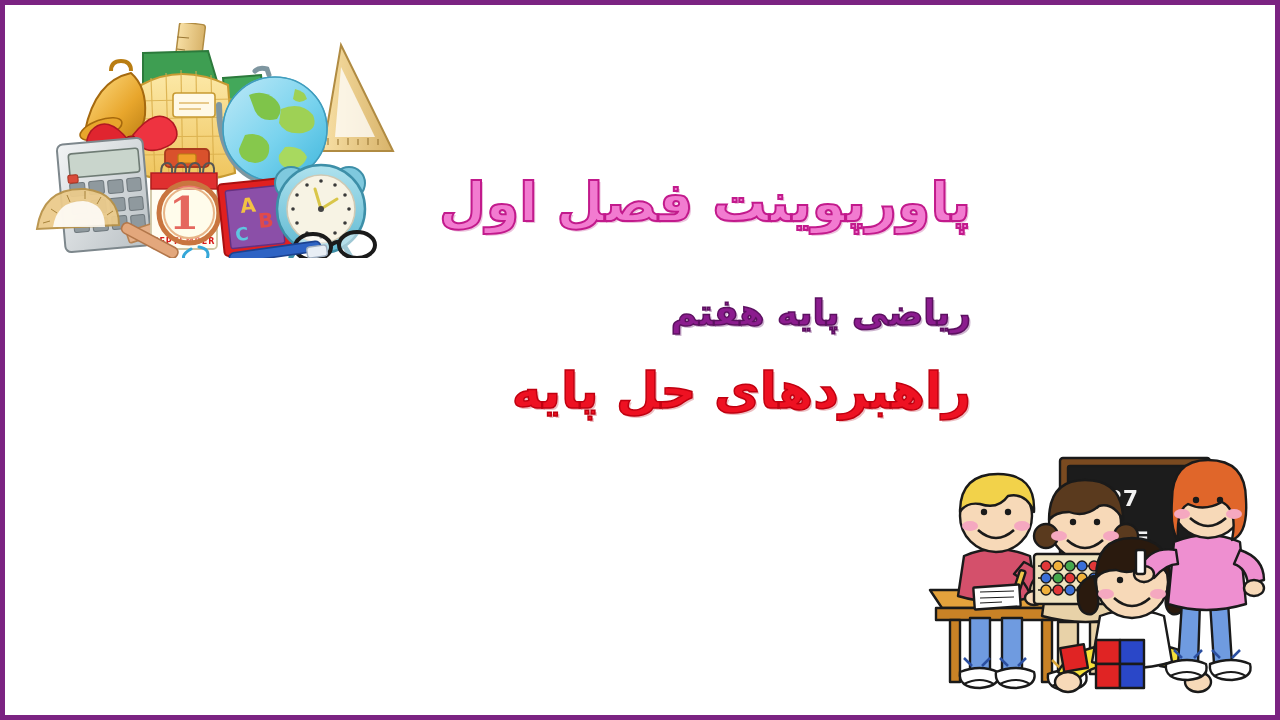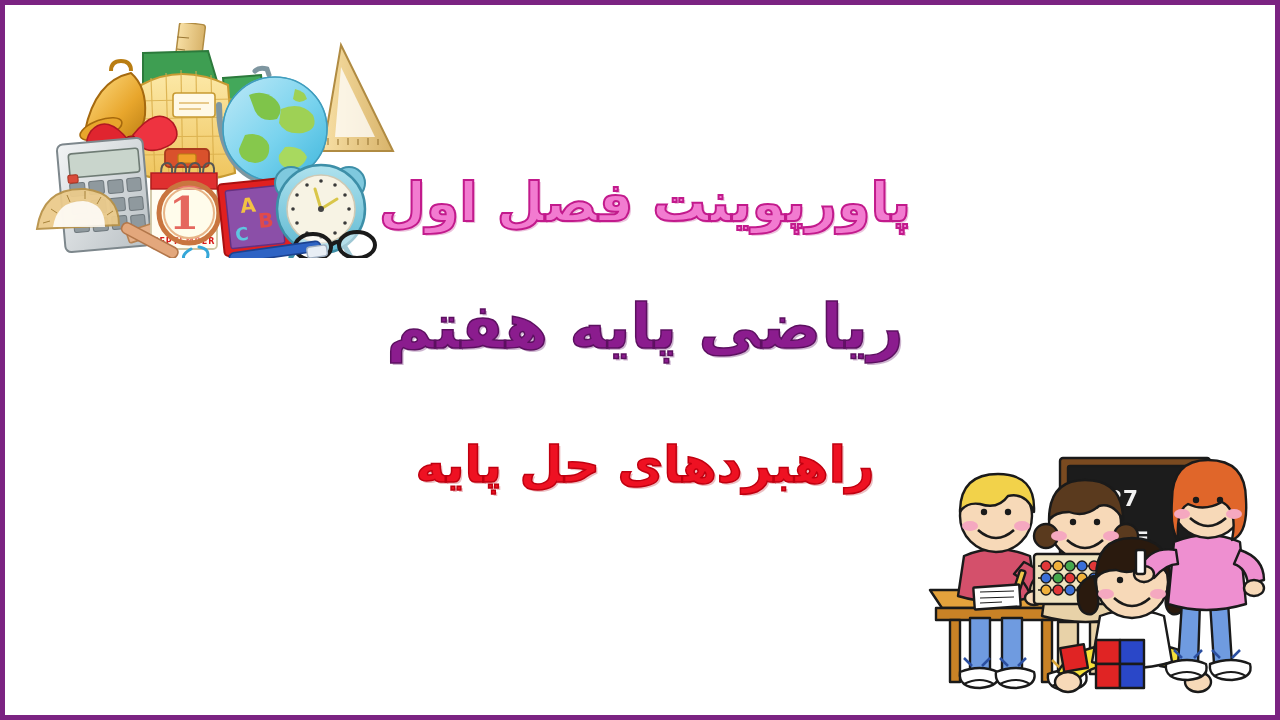--- a/index.html
+++ b/index.html
@@ -14,47 +14,47 @@
     background: #ffffff;
     box-sizing: border-box;
     border: 5px solid #7B2382;
     overflow: hidden;
     font-family: "DejaVu Sans", sans-serif;
   }
 
   
   #title-block {
     position: absolute;
-    left: 330px;
+    left: 346px;
     top: 170px;
     width: 620px;
     direction: rtl;
-    text-align: center;
+    text-align: right;
   }
   .title-line {
     font-family: "DejaVu Sans", sans-serif;
     font-weight: bold;
     direction: rtl;
     unicode-bidi: bidi-override;
     white-space: nowrap;
     line-height: 1.05;
   }
   #title-line-1 {
     font-size: 54px;
     color: #F27BD0;
     -webkit-text-stroke: 2px #C21A8C;
     text-shadow: 2px 2px 0 rgba(180,20,120,.25);
     margin-bottom: 62px;
   }
   #title-line-2 {
-    font-size: 62px;
+    font-size: 36px;
     color: #8B1C8E;
     -webkit-text-stroke: 1.5px #5C1060;
     text-shadow: 2px 2px 0 rgba(90,10,95,.3);
-    margin-bottom: 80px;
+    margin-bottom: 34px;
   }
   #title-line-3 {
     font-size: 50px;
     color: #EE1122;
     -webkit-text-stroke: 1.5px #C00010;
     text-shadow: 2px 2px 0 rgba(180,0,15,.25);
   }
 
   
   #school-supplies-clipart {

